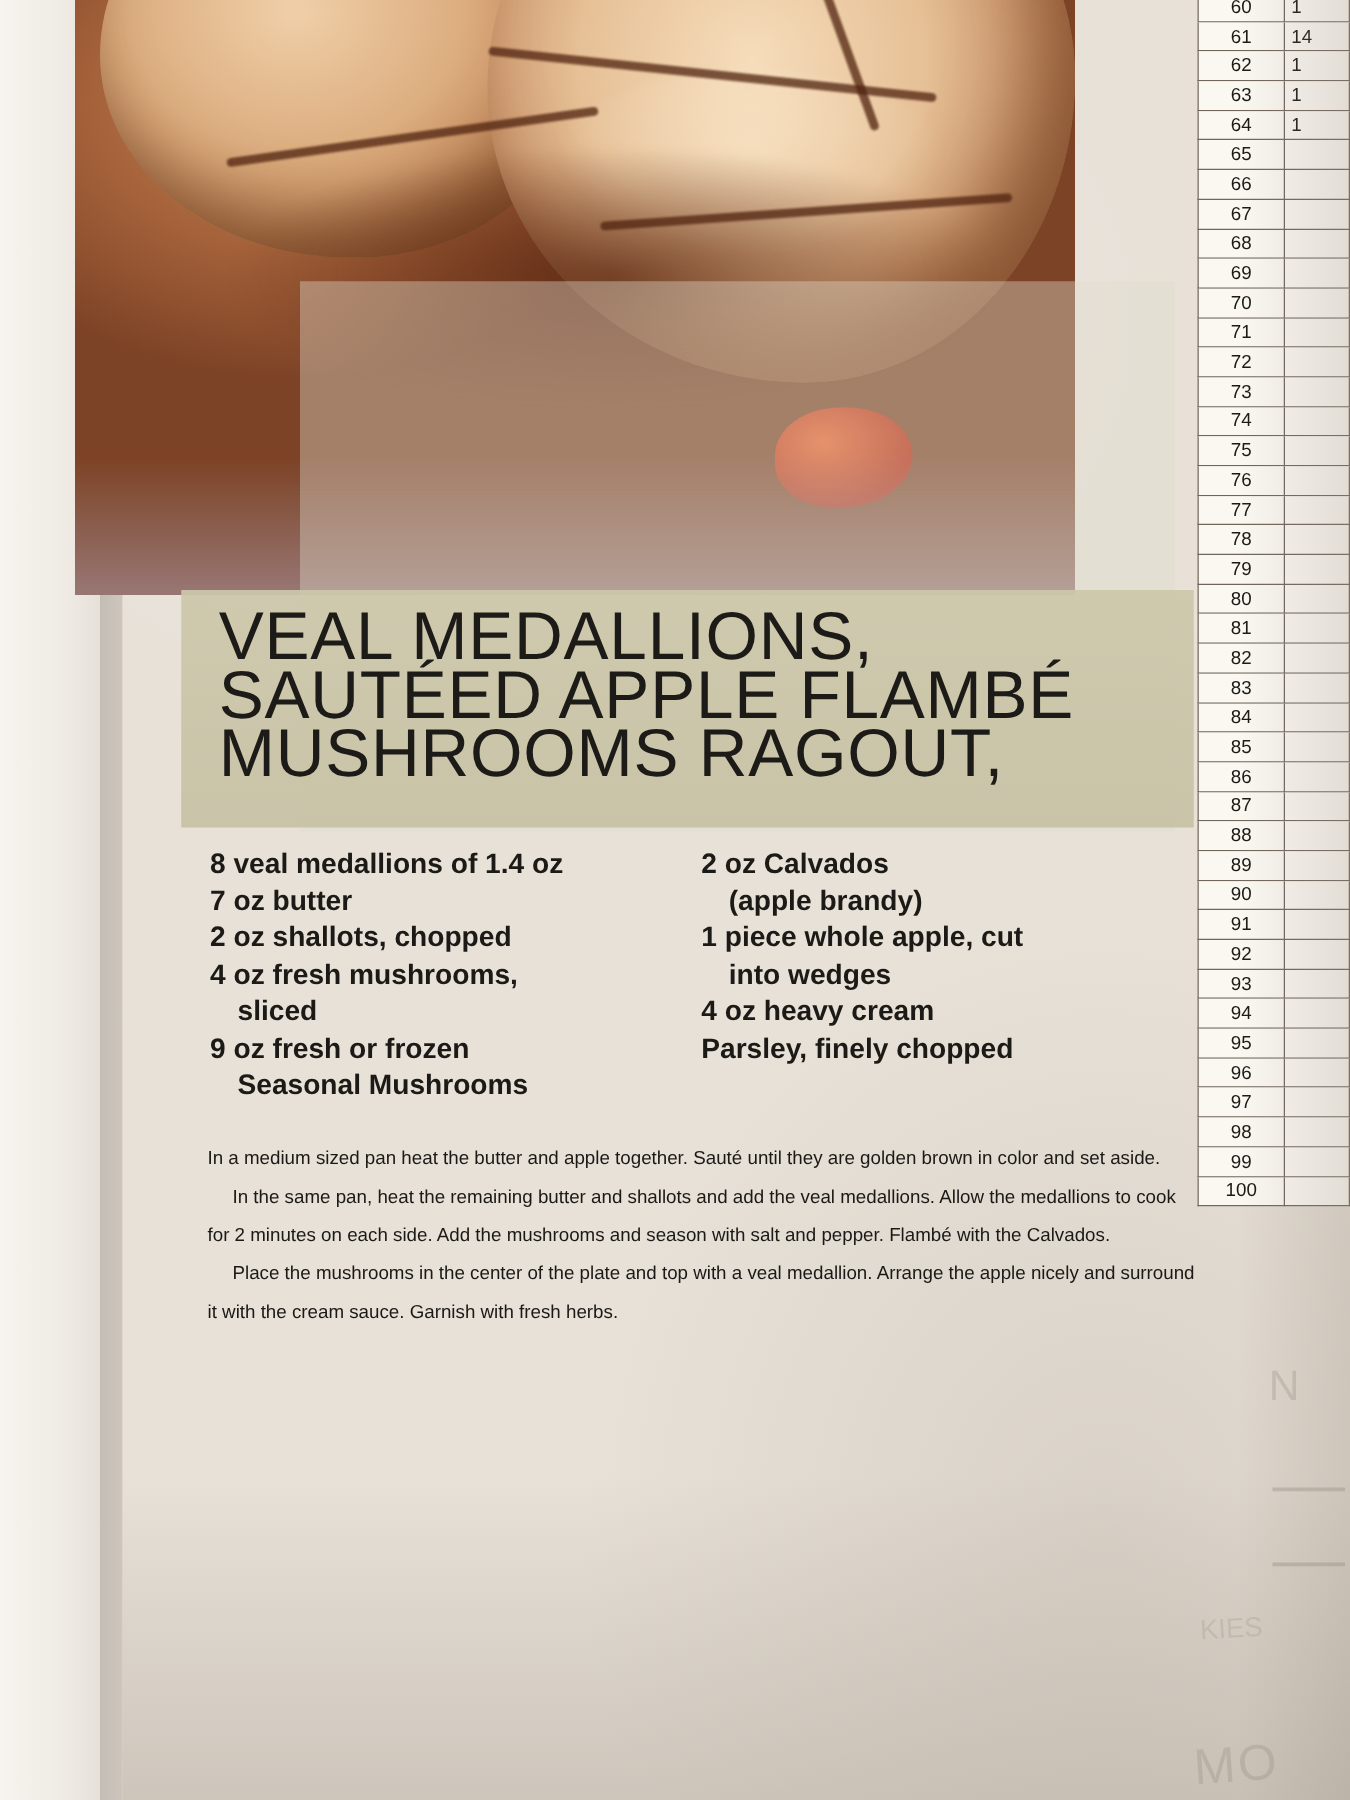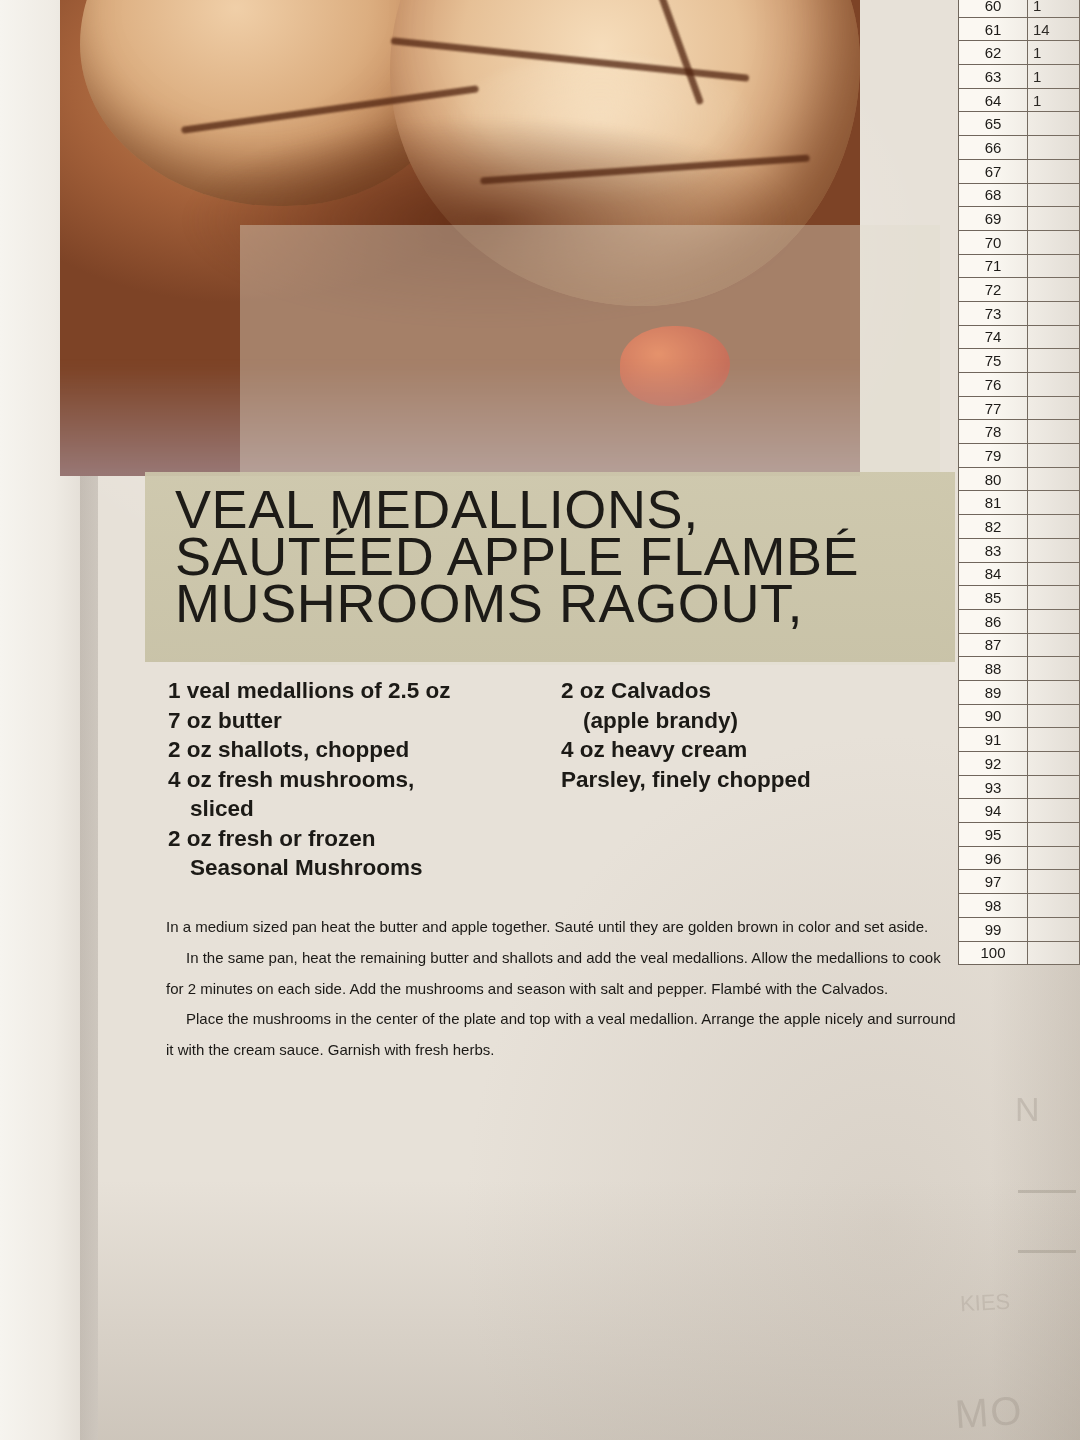--- a/index.html
+++ b/index.html
@@ -268,43 +268,45 @@
     <div class="title-text">
       <div>VEAL MEDALLIONS,</div>
       <div>SAUTÉED APPLE FLAMBÉ</div>
       <div>MUSHROOMS RAGOUT,</div>
     </div>
   </div>
 
   <div class="ingredients">
     <div class="ing-col left">
       <div class="ing-item">
-        <span>1 veal medallions of 2.5 oz</span>
+        <span>8 veal medallions of 1.4 oz</span>
       </div>
       <div class="ing-item">
         <span>7 oz butter</span>
       </div>
       <div class="ing-item">
         <span>2 oz shallots, chopped</span>
       </div>
       <div class="ing-item">
         <span>4 oz fresh mushrooms,</span>
         <span class="cont">sliced</span>
       </div>
       <div class="ing-item">
-        <span>2 oz fresh or frozen</span>
+        <span>9 oz fresh or frozen</span>
         <span class="cont">Seasonal Mushrooms</span>
       </div>
     </div>
     <div class="ing-col right">
       <div class="ing-item">
         <span>2 oz Calvados</span>
         <span class="cont">(apple brandy)</span>
       </div>
       <div class="ing-item">
+        <span>1 piece whole apple, cut</span>
+        <span class="cont">into wedges</span>
       </div>
       <div class="ing-item">
         <span>4 oz heavy cream</span>
       </div>
       <div class="ing-item">
         <span>Parsley, finely chopped</span>
       </div>
     </div>
   </div>
 

